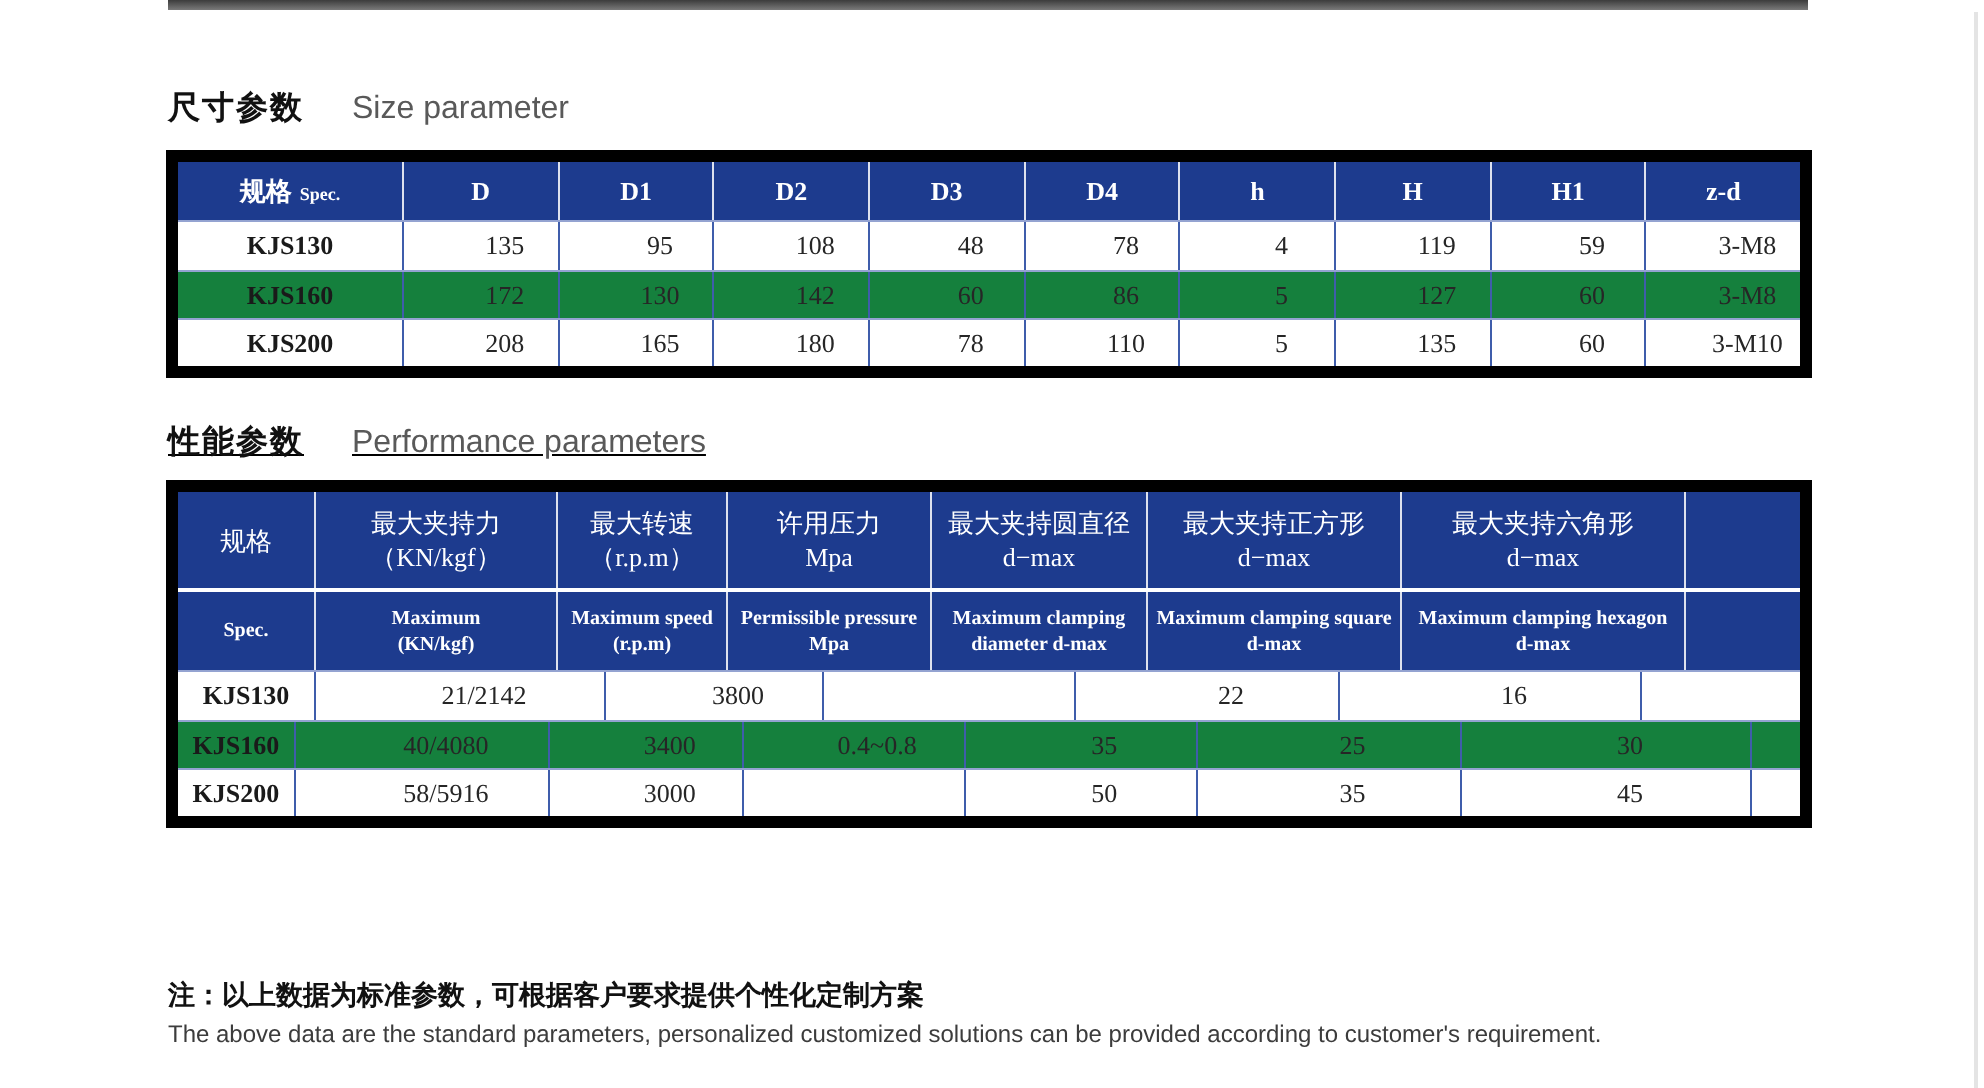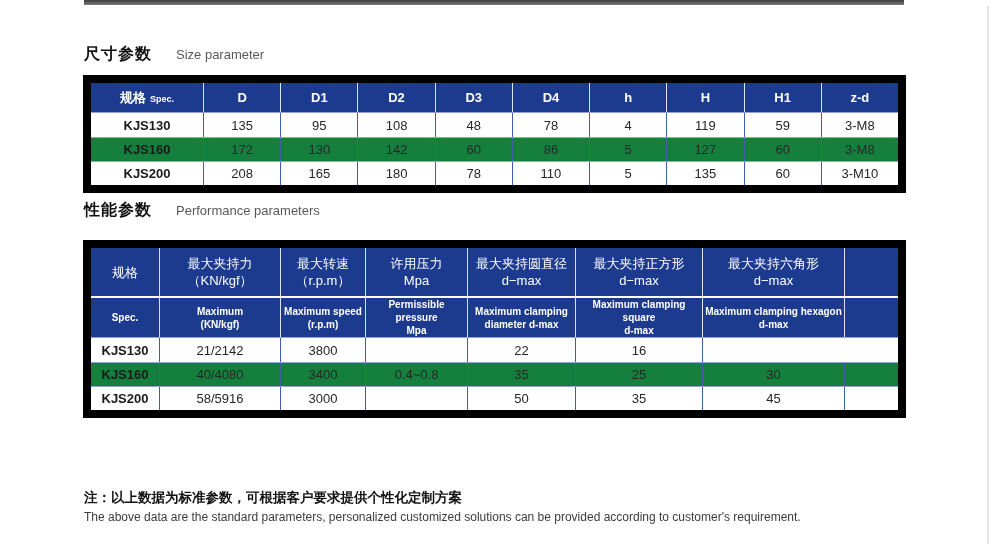--- a/index.html
+++ b/index.html
@@ -6,23 +6,23 @@
   html,body { width:992px; height:544px; background:#ffffff; overflow:hidden;
     font-family:"Liberation Sans","DejaVu Sans",sans-serif; }
   .page { position:relative; width:992px; height:544px; background:#fff; }
 
   .top-bar { position:absolute; left:84px; top:0; width:820px; height:5px;
     background:linear-gradient(to bottom,#3c3c3c,#7a7a7a); }
   .page-edge { position:absolute; left:987px; top:6px; width:2px; height:538px; background:#e4e4e4; }
 
   .section-title { position:absolute; left:84px; display:flex; align-items:baseline; gap:24px; }
   .section-title .cn { font-size:16px; font-weight:bold; color:#111; letter-spacing:1px; }
-  .section-title .en { font-size:13px; color:#595959; }
-
-  .tbl { position:absolute; left:83px; width:823px; border:8px solid #000000; background:#fff; }
+  .section-title .en { font-size:16px; color:#595959; }
+
+  .tbl { position:absolute; left:83px; width:823px; border:6px solid #000000; background:#fff;font-family:Liberation Serif, serif; }
   .row { display:flex; width:100%; }
   .cell { display:flex; flex-direction:column; align-items:center; justify-content:center;
     border-right:1px solid #3f5dab; overflow:hidden; text-align:center; }
   .cell:last-child { border-right:none; }
 
   
   .hrow { background:#1d3b8e; color:#fff; }
   .hrow .cell { border-right:1px solid rgba(255,255,255,0.85); }
   .hrow .cell:last-child { border-right:none; }
 
@@ -42,32 +42,32 @@
   .t2 .hrow1 .cell, .t2 .hrow2 .cell { border-right:1px solid rgba(255,255,255,0.85); }
   .t2 .hrow1 .cell:last-child, .t2 .hrow2 .cell:last-child { border-right:none; }
   .t2 .hrow1 .cell { font-size:13px; font-weight:500; line-height:17px; }
   .t2 .hrow2 .cell { font-size:10px; font-weight:bold; line-height:13px; }
   .t2 .drow { height:24px; }
   .t2 .k0 { width:69px; }  .t2 .k1 { width:121px; } .t2 .k2 { width:85px; }
   .t2 .k3 { width:102px; } .t2 .k4 { width:108px; } .t2 .k5 { width:127px; }
   .t2 .k6 { width:142px; } .t2 .k7 { flex:1;margin-top:48px; }
 
   
-  .drow { background:#fff; }
+  .drow { background:#fff;gap:24px; }
   .drow + .drow { border-top:1px solid #94a3d1; }
   .drow.alt { background:#15803d; }
   .drow .cell { font-size:13px; color:#262626; }
   .drow .spec { font-weight:bold; color:#1a1a1a; }
 
   .note { position:absolute; left:84px; top:489px; }
   .note .cn { font-size:13.5px; font-weight:bold; color:#111; line-height:18px; }
   .note .en { font-size:12px; color:#3c3c3c; line-height:16px; margin-top:2px; }
 
   .ti1 { top:44px; }
-  .ti2 { top:200px; }
+  .ti2 { top:211px;text-decoration:underline; }
 </style>
 </head>
 <body>
 
 <div class="page">
   <div class="top-bar"></div>
   <div class="page-edge"></div>
 
   <div class="section-title ti1">
     <span class="cn">尺寸参数</span>

